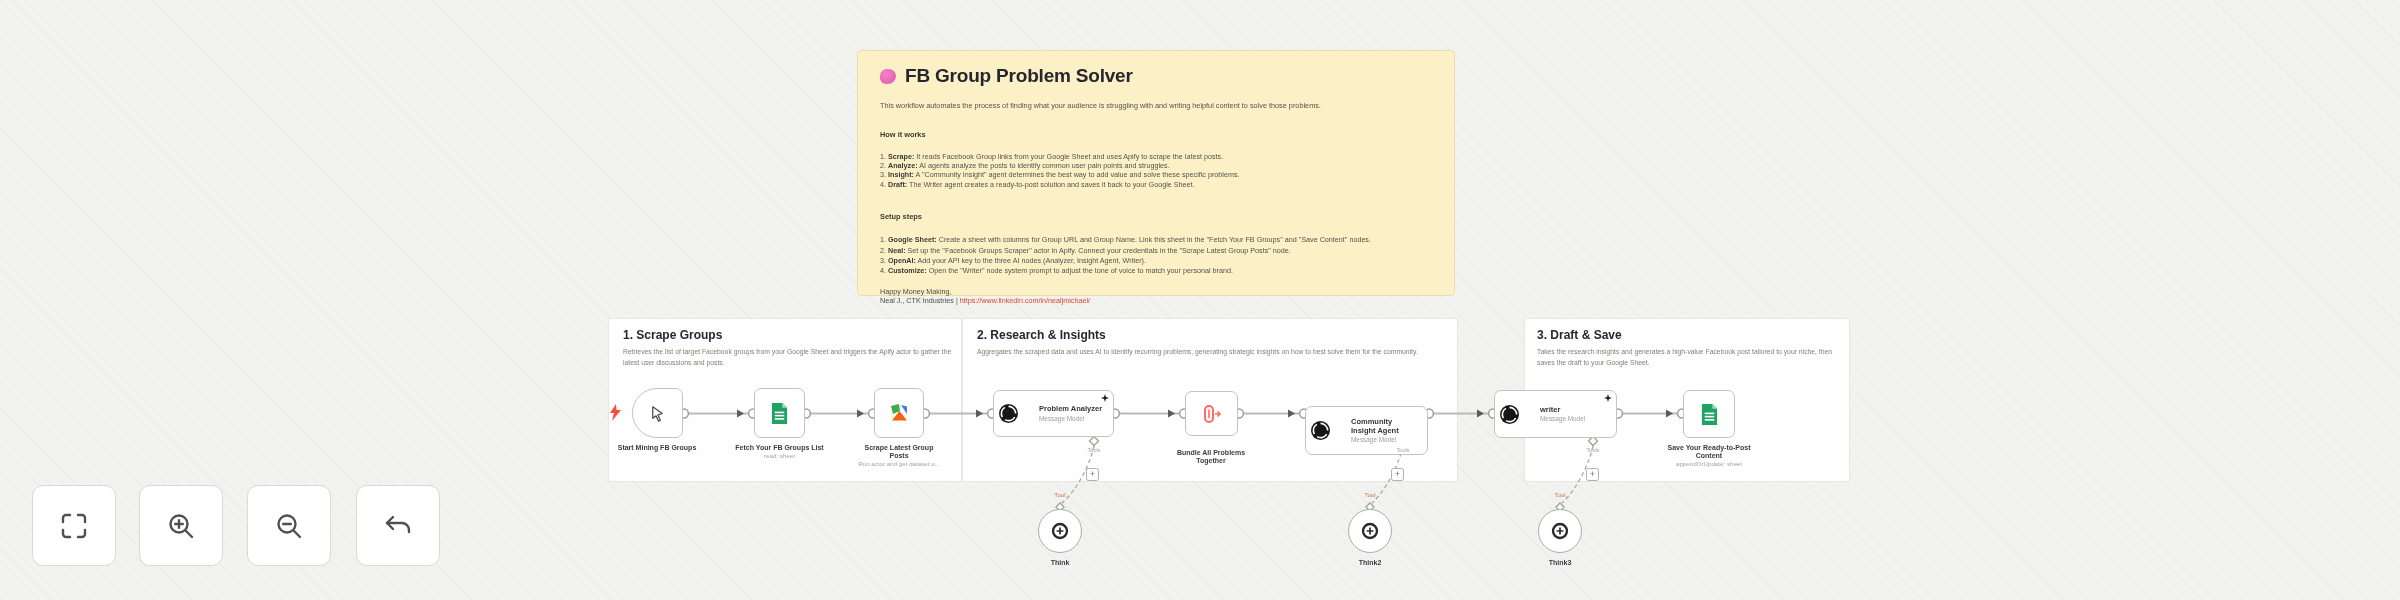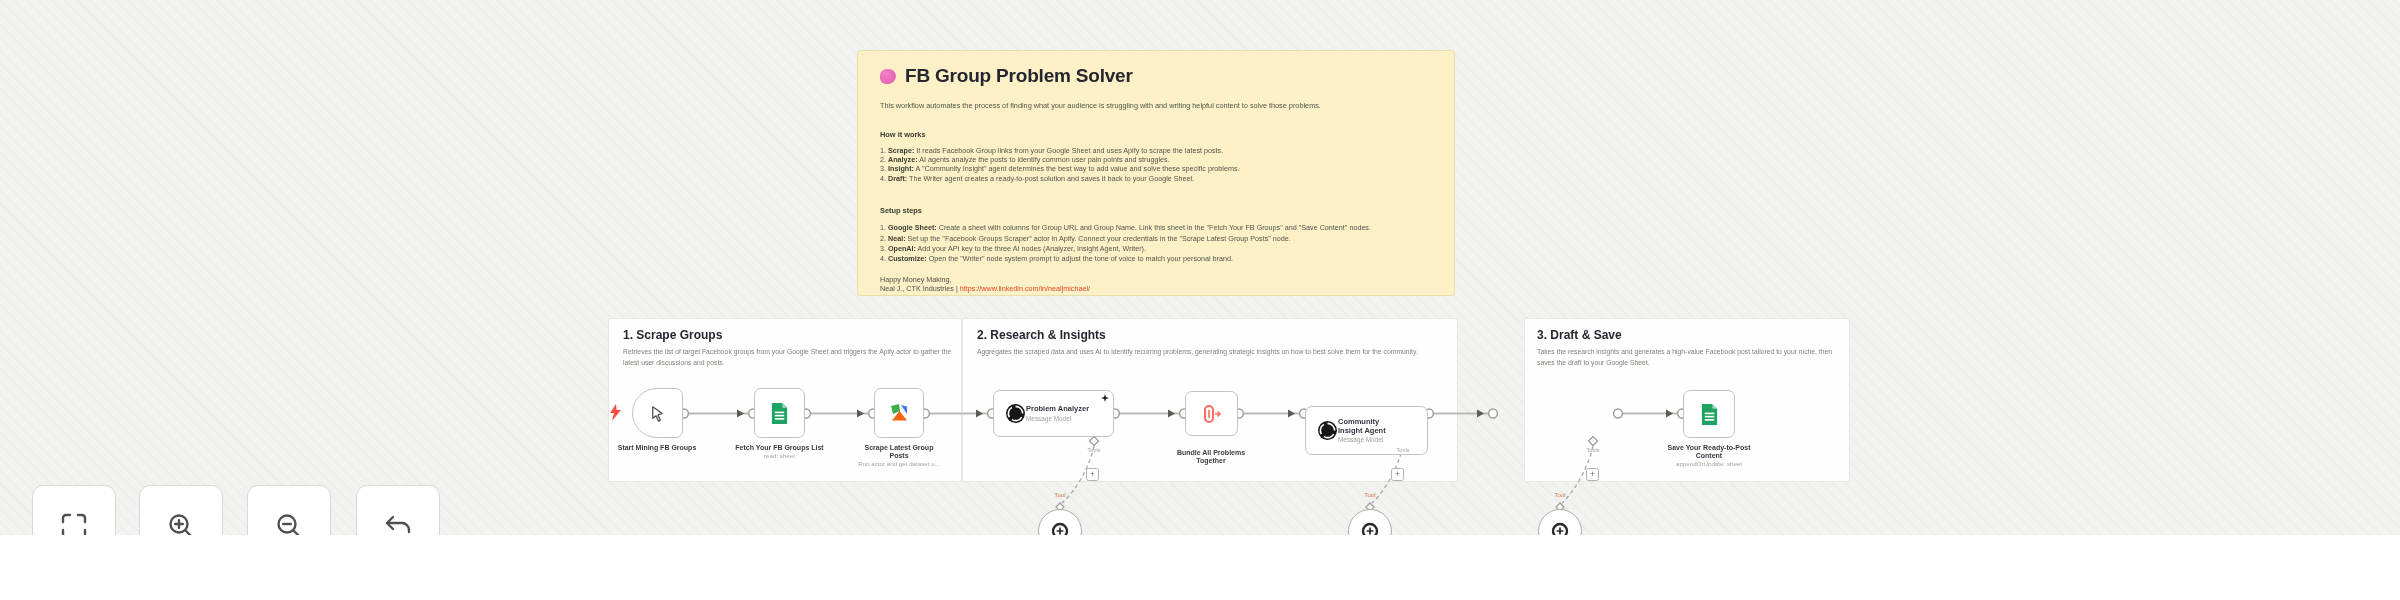--- a/index.html
+++ b/index.html
@@ -1,47 +1,47 @@
 <!DOCTYPE html>
 <html><head>
 <meta charset="utf-8">
 <style>
   html,body{margin:0;padding:0;}
   body{font-family:"Liberation Sans",sans-serif;}
   #canvas{
-    position:relative;width:2400px;height:535px;overflow:hidden;
+    position:relative;width:2400px;height:600px;overflow:hidden;
     background-color:#f2f2f0;
     background-image:repeating-linear-gradient(45deg,rgba(0,0,0,0.02) 0px,rgba(0,0,0,0.02) 1.5px,transparent 1.5px,transparent 9px);
   }
   
   #sticky{
     position:absolute;left:857px;top:50px;width:598px;height:246px;box-sizing:border-box;
     background:#fcf0c7;border:1px solid #eadfa9;border-radius:4px;padding:10px 22px 8px 22px;
     color:#4c4d45;
   }
   #sticky .title-row{display:flex;align-items:center;gap:9px;margin-top:4px;}
   #sticky .blob{width:16px;height:15px;background:radial-gradient(circle at 35% 35%,#f283c9,#e156ab);border-radius:48% 52% 58% 42%;flex:0 0 auto;}
   #sticky h1{font-size:19px;font-weight:700;color:#25262e;margin:0;letter-spacing:-0.2px;}
   #sticky .intro{font-size:7.3px;line-height:1.35;margin-top:14px;color:#52534b;}
   #sticky .md-h{font-size:7.4px;font-weight:700;color:#3a3b33;margin-top:19px;}
-  #sticky .md-list{margin-top:8px;}
+  #sticky .md-list{margin-top:14px;}
   #sticky .md-li{font-size:7.2px;line-height:1.08;margin-bottom:1.5px;color:#52534b;}
   #sticky .md-li b{color:#3a3b33;}
   #sticky .setup .md-li{line-height:1.35;margin-bottom:0.5px;}
   #sticky .md-h.setup-h{margin-top:24px;}
   #sticky .signoff{margin-top:11px;font-size:7.2px;line-height:1.3;}
   #sticky a.red-link{color:#e0452c;text-decoration:none;}
   
   .panel{position:absolute;top:318px;height:164px;background:#fefefe;border:1px solid #e6e6e2;border-radius:2px;box-sizing:border-box;padding:9px 14px;}
   .panel .ptitle{font-size:12px;font-weight:700;color:#26272f;}
   .panel .pdesc{font-size:6.8px;color:#80807a;line-height:1.55;margin-top:5px;}
   
   .node{position:absolute;background:#fff;border:1.5px solid #c3c3c0;border-radius:7px;box-sizing:border-box;}
   .icon-center{width:100%;height:100%;display:flex;align-items:center;justify-content:center;}
-  .ai-node{display:flex;align-items:center;padding-left:11px;gap:0;}
+  .ai-node{display:flex;align-items:center;padding-left:4px;gap:20px;}
   .ai-title{font-size:7.5px;font-weight:600;color:#34353d;line-height:1.15;width:66px;}
   .ai-sub{font-size:6.4px;color:#9d9d98;margin-top:1px;font-weight:400;}
   .sparkle{position:absolute;right:4px;top:3px;}
   .node-label{position:absolute;text-align:center;font-size:7px;font-weight:600;color:#3b3c43;line-height:1.12;}
   .node-sub{font-size:6.2px;font-weight:400;color:#a4a49e;margin-top:1.5px;}
   
   .tool-circle{position:absolute;width:44px;height:44px;border-radius:50%;background:#fff;border:1.4px solid #adada8;box-sizing:border-box;display:flex;align-items:center;justify-content:center;}
   .plus-btn{position:absolute;width:13px;height:13px;background:#fff;border:1.2px solid #b1b1ad;border-radius:2.5px;box-sizing:border-box;font-size:9px;line-height:10px;text-align:center;color:#71716c;}
   .port-label{position:absolute;font-size:5.5px;color:#a3a39d;text-align:center;width:40px;}
   .conn-label{position:absolute;font-size:6.2px;color:#c57b4b;text-align:center;width:30px;}
@@ -233,20 +233,37 @@
         <path d="M10,3.2 A6.8,6.8 0 0 1 16.8,10" transform="rotate(120 10 10)"></path>
         <path d="M10,3.2 A6.8,6.8 0 0 1 16.8,10" transform="rotate(240 10 10)"></path>
       </g>
     </svg>
     <div>
       <div class="ai-title">Community Insight Agent</div>
       <div class="ai-sub">Message Model</div>
     </div>
   </div>
 
+  <div class="node ai-node" style="left:1494px;top:390px;width:123px;height:48px;">
+    <svg width="21" height="21" viewBox="0 0 20 20">
+      <circle cx="10" cy="10" r="9" fill="#161616"></circle>
+      <g stroke="#ffffff" stroke-width="1.5" fill="none">
+        <path d="M10,3.2 A6.8,6.8 0 0 1 16.8,10"></path>
+        <path d="M10,3.2 A6.8,6.8 0 0 1 16.8,10" transform="rotate(120 10 10)"></path>
+        <path d="M10,3.2 A6.8,6.8 0 0 1 16.8,10" transform="rotate(240 10 10)"></path>
+      </g>
+    </svg>
+    <div>
+      <div class="ai-title">writer</div>
+      <div class="ai-sub">Message Model</div>
+    </div>
+    <svg class="sparkle" width="8" height="8" viewBox="0 0 10 10">
+      <polygon points="5,0 6.2,3.8 10,5 6.2,6.2 5,10 3.8,6.2 0,5 3.8,3.8" fill="#1d1d1d"></polygon>
+    </svg>
+  </div>
 
   <div class="node" style="left:1683px;top:390px;width:52px;height:48px;">
     <div class="icon-center">
       <svg width="19" height="23" viewBox="0 0 20 24">
         <path d="M2 1 h11 l5 5 v17 h-16 z" fill="#1ea362"></path>
         <path d="M13 1 l5 5 h-5 z" fill="#9bdcc0"></path>
         <g fill="#ffffff">
           <rect x="5" y="10" width="10" height="1.7"></rect>
           <rect x="5" y="13.4" width="10" height="1.7"></rect>
           <rect x="5" y="16.8" width="10" height="1.7"></rect>

